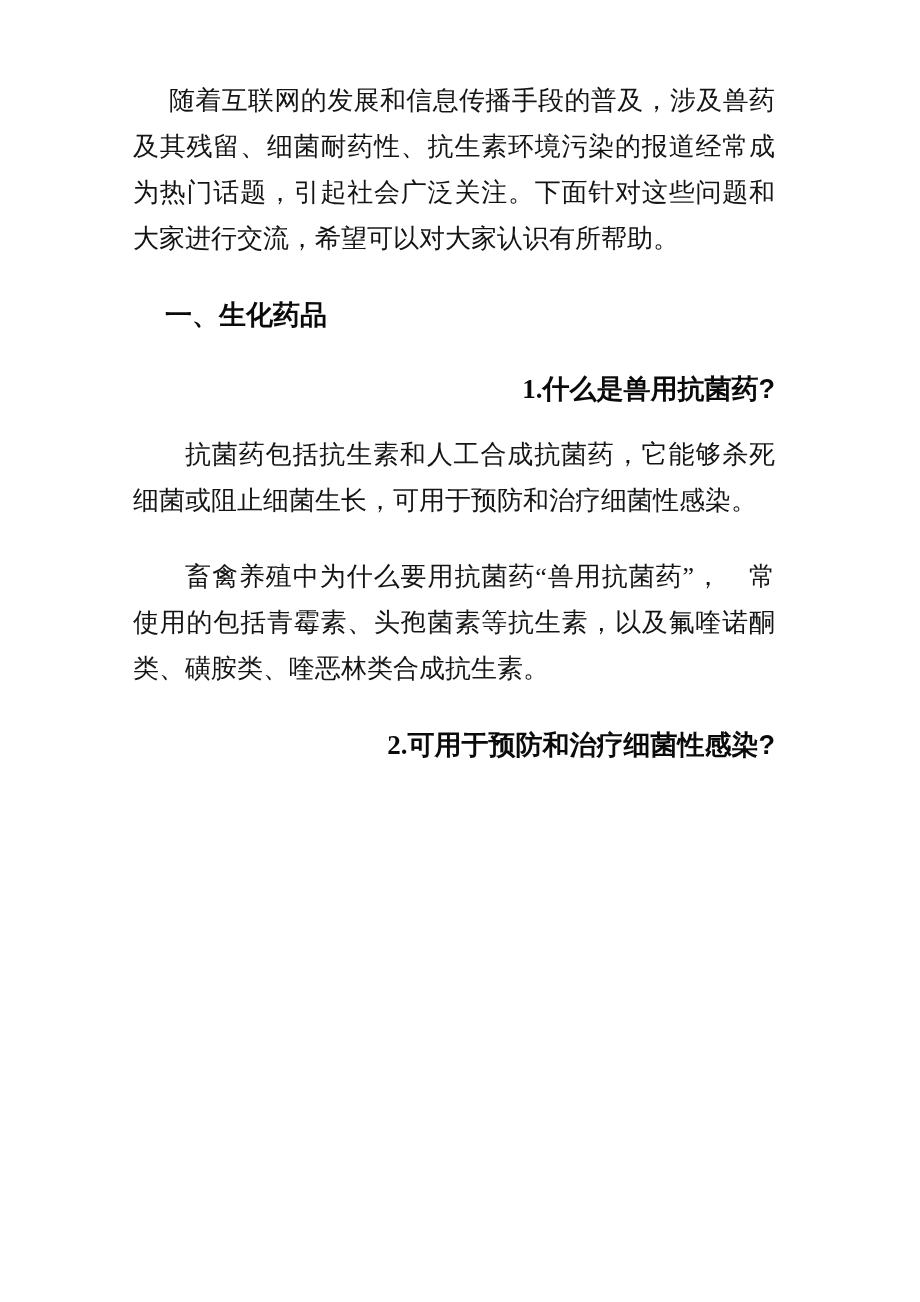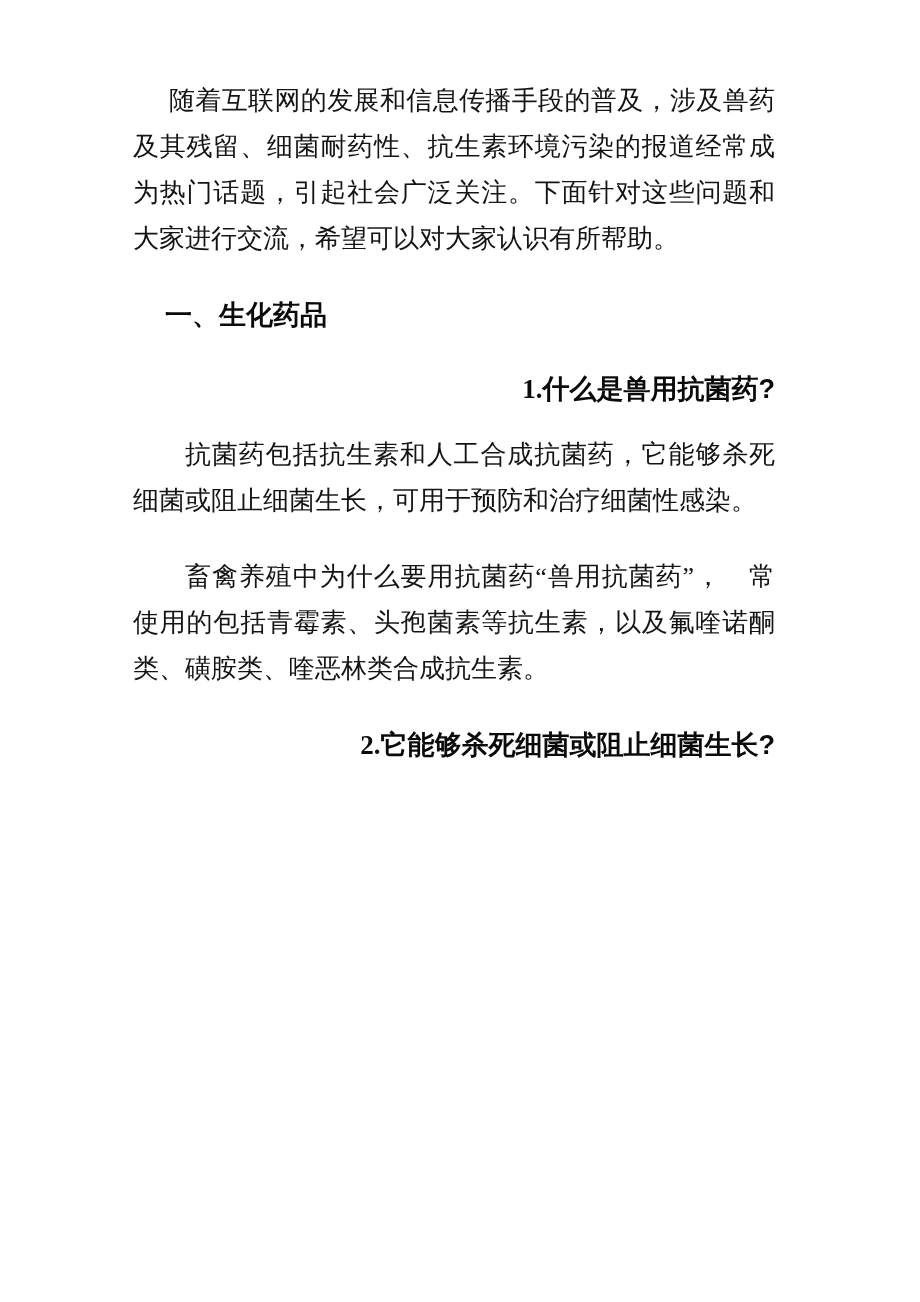--- a/index.html
+++ b/index.html
@@ -78,16 +78,16 @@
   <h3 class="question-heading">
     <span class="q-number">1.</span><span>什么是兽用抗菌药?</span>
   </h3>
 
 
   <p class="body-para indent-lg">抗菌药包括抗生素和人工合成抗菌药，它能够杀死细菌或阻止细菌生长，可用于预防和治疗细菌性感染。</p>
 
   <p class="body-para indent-lg">畜禽养殖中为什么要用抗菌药“兽用抗菌药”，　常使用的包括青霉素、头孢菌素等抗生素，以及氟喹诺酮类、磺胺类、喹恶林类合成抗生素。</p>
 
   <h3 class="question-heading">
-    <span class="q-number">2.</span><span>它能够杀死细菌或阻止细菌生长?</span>
+    <span class="q-number">2.</span><span>可用于预防和治疗细菌性感染?</span>
   </h3>
 
 </div>
 
 </body></html>

